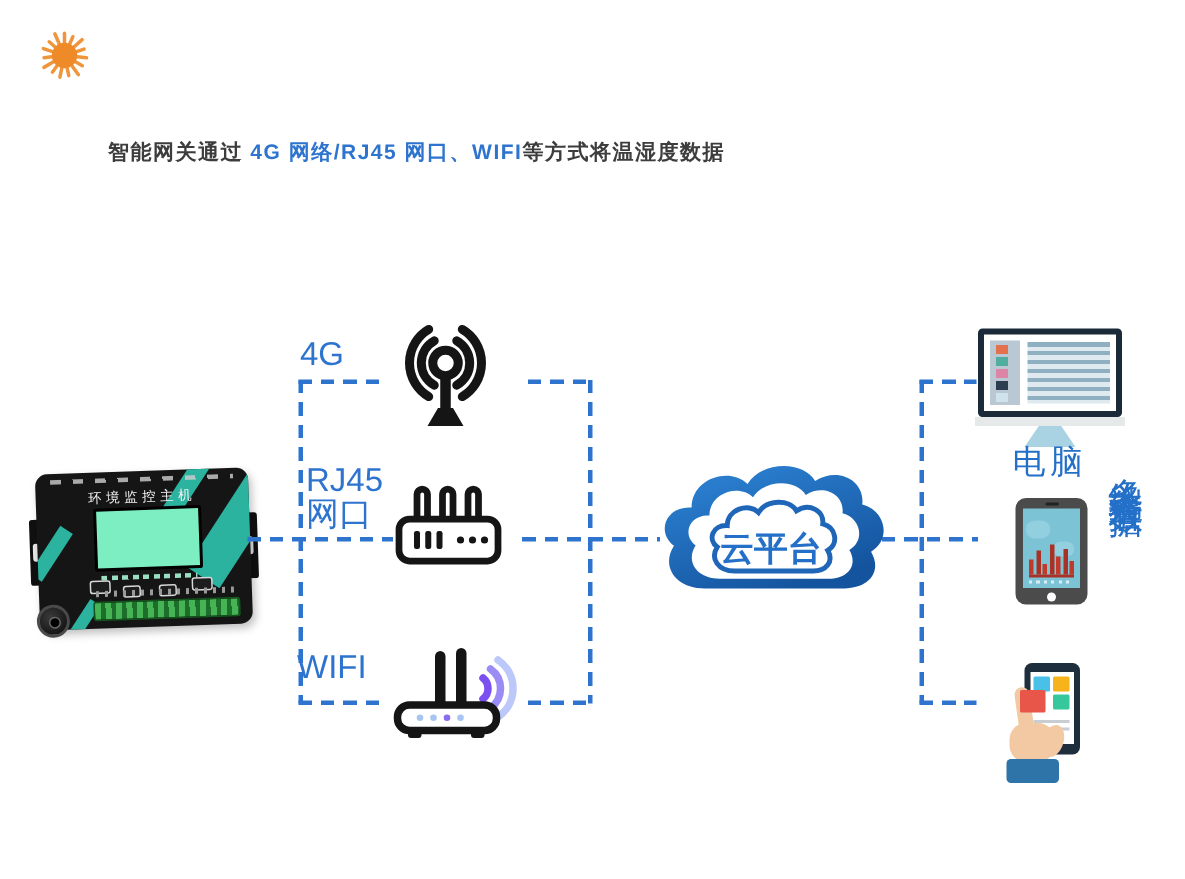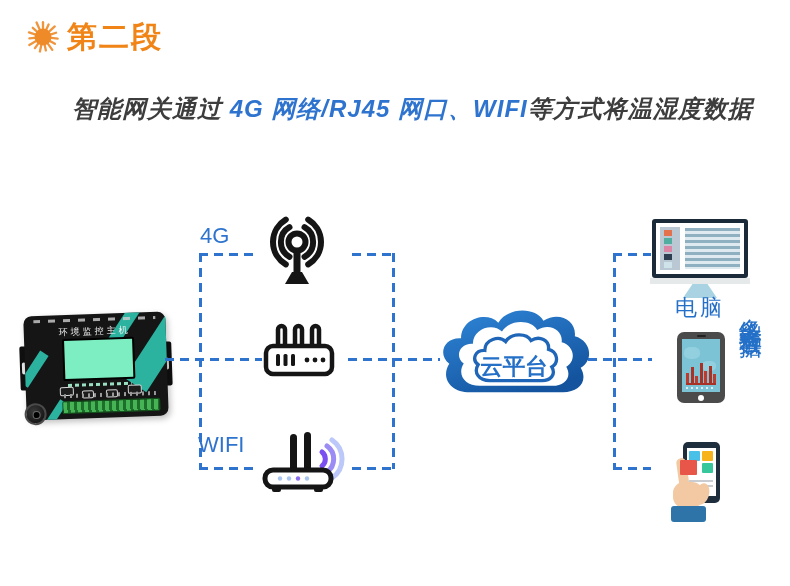--- a/index.html
+++ b/index.html
@@ -10,21 +10,21 @@
   }
   *{margin:0;padding:0;box-sizing:border-box;}
   body{font-family:"Liberation Sans",sans-serif;background:#fff;}
   #canvas{position:relative;width:790px;height:586px;background:#fff;overflow:hidden;}
 
   
   .burst{position:absolute;left:24px;top:18px;width:38px;height:38px;}
   .page-title{position:absolute;left:67px;top:17px;font-size:30px;font-weight:bold;color:var(--orange);letter-spacing:2px;}
 
   
-  .intro-line{position:absolute;font-size:24px;font-weight:600;color:var(--ink);letter-spacing:1px;white-space:nowrap;font-style:italic;}
+  .intro-line{position:absolute;font-size:14px;font-weight:600;color:var(--ink);letter-spacing:1px;white-space:nowrap;}
   .intro-line1{left:72px;top:93px;}
   .intro-line2{left:30px;top:141px;}
   .hl{color:var(--blue);}
 
   
   .dash-h{position:absolute;height:3px;background:repeating-linear-gradient(90deg,var(--blue) 0 9px,transparent 9px 15px);}
   .dash-v{position:absolute;width:3px;background:repeating-linear-gradient(180deg,var(--blue) 0 9px,transparent 9px 15px);}
 
   
   .link-label{position:absolute;color:var(--blue);font-size:22px;font-weight:500;line-height:23px;}
@@ -97,21 +97,20 @@
       <line x1="18" y1="10" x2="18" y2="4" transform="rotate(192 18 18)"></line>
       <line x1="18" y1="10" x2="18" y2="5" transform="rotate(216 18 18)"></line>
       <line x1="18" y1="10" x2="18" y2="3" transform="rotate(240 18 18)"></line>
       <line x1="18" y1="10" x2="18" y2="5" transform="rotate(264 18 18)"></line>
       <line x1="18" y1="10" x2="18" y2="4" transform="rotate(288 18 18)"></line>
       <line x1="18" y1="10" x2="18" y2="5" transform="rotate(312 18 18)"></line>
       <line x1="18" y1="10" x2="18" y2="3" transform="rotate(336 18 18)"></line>
     </g>
     <circle cx="18" cy="18" r="8" fill="#ee8a28"></circle>
   </svg>
-  <div class="page-title">第二段</div>
 
   <div class="intro-line intro-line1"><span>智能网关通过 </span><span class="hl">4G 网络/RJ45 网口、WIFI</span><span>等方式将温湿度数据</span></div>
 
   <div class="device">
     <div class="dev-ear" style="left:0;"></div>
     <div class="dev-ear" style="right:0;"></div>
     <div class="dev-body">
       <div class="dev-teal" style="right:-8px;top:-14px;width:26px;height:95px;transform:rotate(35deg);"></div>
       <div class="dev-teal" style="right:34px;top:-20px;width:12px;height:60px;transform:rotate(35deg);"></div>
       <div class="dev-teal" style="left:4px;top:34px;width:10px;height:38px;transform:rotate(35deg);"></div>
@@ -138,20 +137,24 @@
   <div class="dash-v" style="left:392px;top:253px;height:216px;"></div>
   <div class="dash-h" style="left:348px;top:358px;width:92px;"></div>
   <div class="dash-h" style="left:352px;top:467px;width:42px;"></div>
 
   <div class="dash-h" style="left:588px;top:358px;width:64px;"></div>
   <div class="dash-v" style="left:613px;top:253px;height:216px;"></div>
   <div class="dash-h" style="left:613px;top:253px;width:38px;"></div>
   <div class="dash-h" style="left:613px;top:467px;width:38px;"></div>
 
   <div class="link-label" style="left:200px;top:224px;">4G</div>
+  <div class="link-label" style="left:204px;top:308px;">
+    <div>RJ45</div>
+    <div>网口</div>
+  </div>
   <div class="link-label" style="left:198px;top:433px;">WIFI</div>
 
   <svg class="net-icon" style="left:258px;top:204px;width:78px;height:86px;" viewBox="0 0 78 86">
     <g fill="none" stroke="#151515" stroke-width="6" stroke-linecap="round">
       <circle cx="39" cy="38" r="8.5"></circle>
       <path d="M46.5,23.2 A17,17 0 0 1 46.5,52.8"></path>
       <path d="M50.2,15.6 A26,26 0 0 1 50.2,60.4"></path>
       <path d="M31.5,23.2 A17,17 0 0 0 31.5,52.8"></path>
       <path d="M27.8,15.6 A26,26 0 0 0 27.8,60.4"></path>
     </g>

